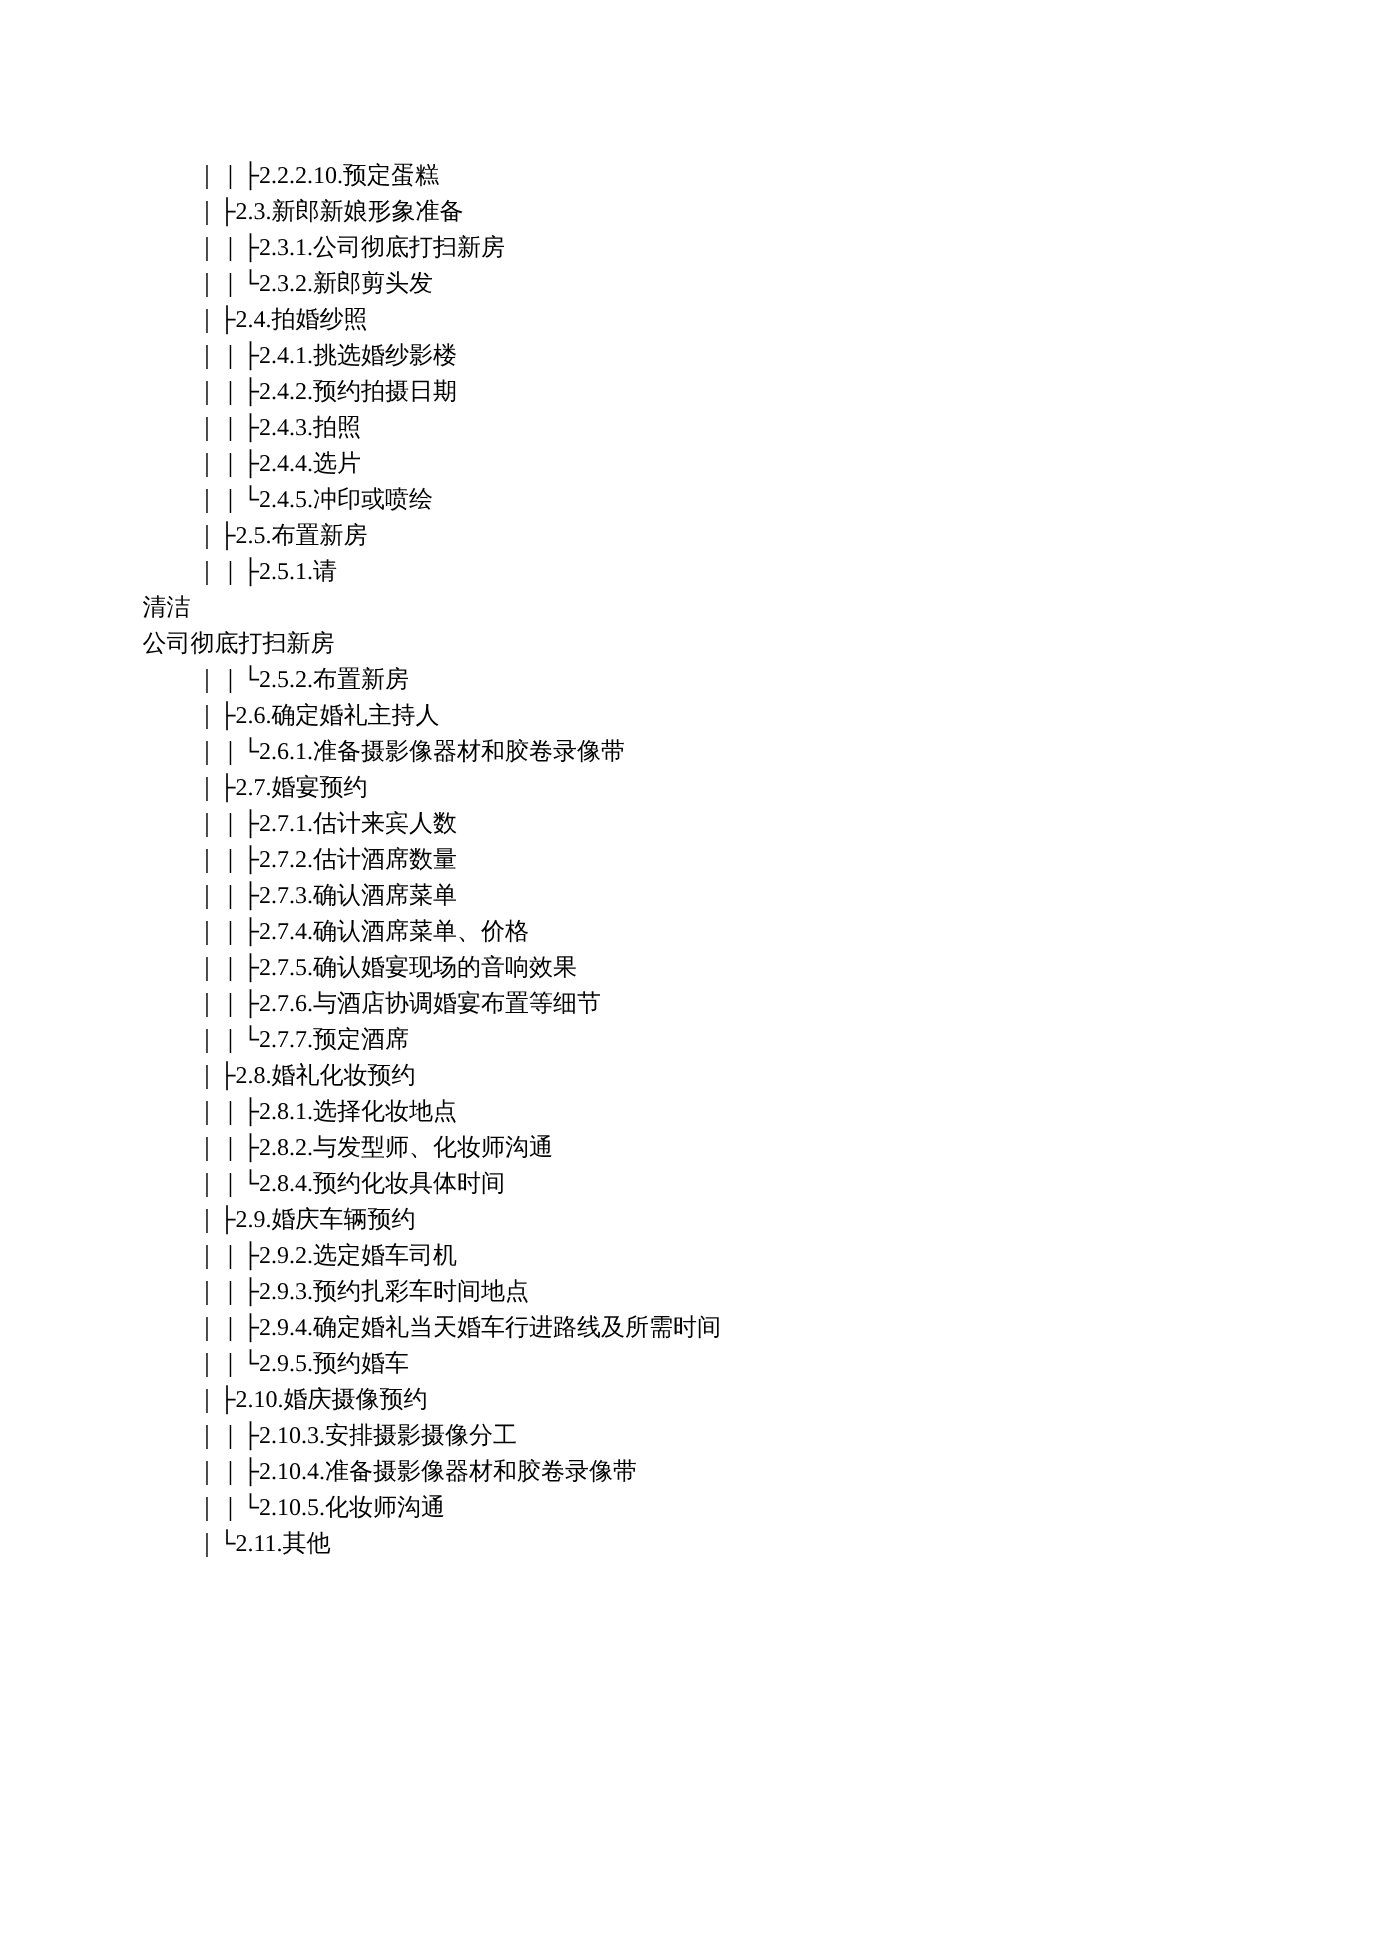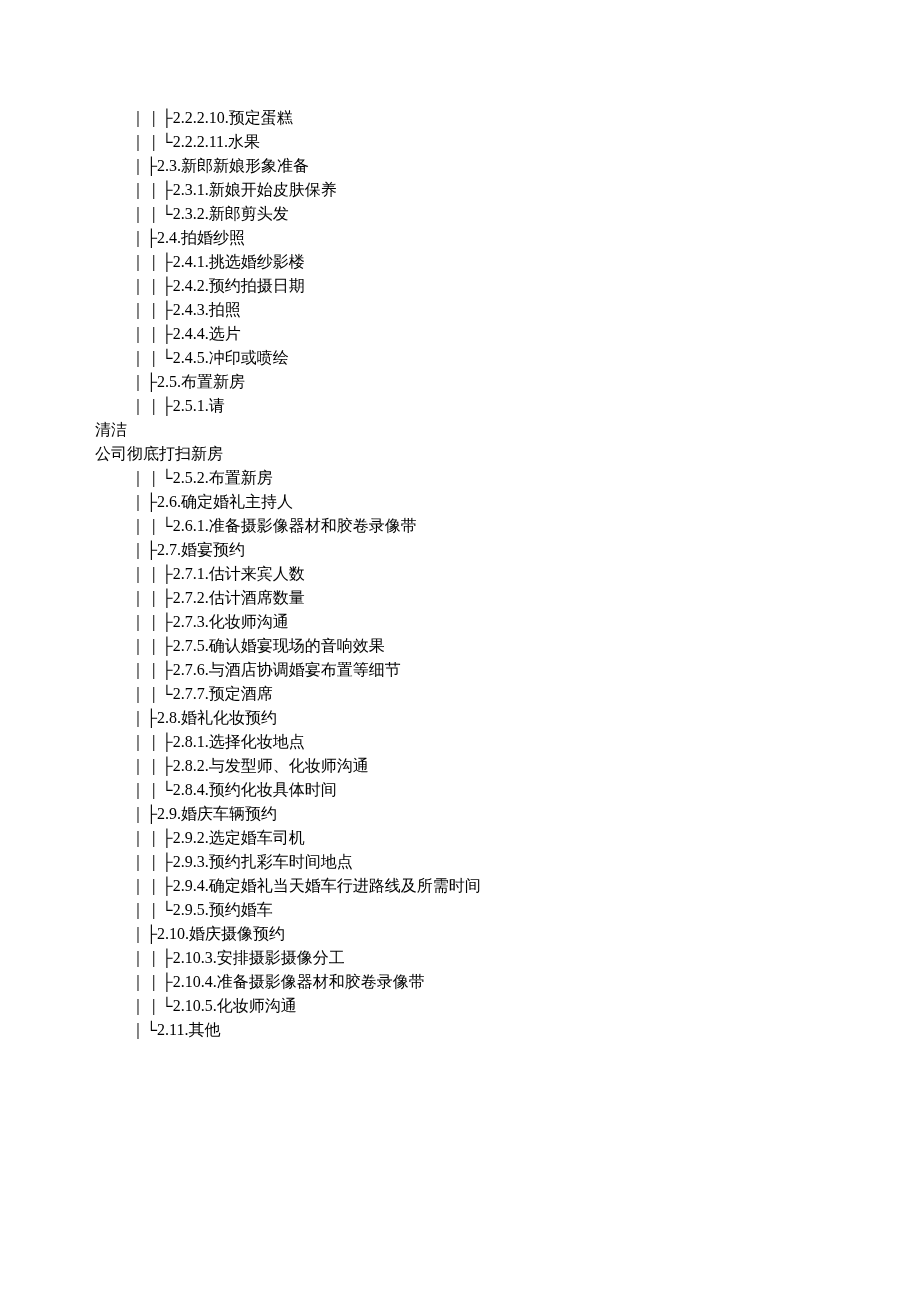--- a/index.html
+++ b/index.html
@@ -21,41 +21,41 @@
     white-space: pre;
     font-size: 16px;
     line-height: 24px;
   }
 </style>
 </head>
 <body>
 
 <div class="content">
   <div class="line">｜｜├2.2.2.10.预定蛋糕</div>
-  <div class="line">｜｜└2.2.2.11.水果</div>
   <div class="line">｜├2.3.新郎新娘形象准备</div>
-  <div class="line">｜｜├2.3.1.新娘开始皮肤保养</div>
+  <div class="line">｜｜├2.3.1.公司彻底打扫新房</div>
   <div class="line">｜｜└2.3.2.新郎剪头发</div>
   <div class="line">｜├2.4.拍婚纱照</div>
   <div class="line">｜｜├2.4.1.挑选婚纱影楼</div>
   <div class="line">｜｜├2.4.2.预约拍摄日期</div>
   <div class="line">｜｜├2.4.3.拍照</div>
   <div class="line">｜｜├2.4.4.选片</div>
   <div class="line">｜｜└2.4.5.冲印或喷绘</div>
   <div class="line">｜├2.5.布置新房</div>
   <div class="line">｜｜├2.5.1.请</div>
   <div class="line" style="margin-left:-35px">清洁</div>
   <div class="line" style="margin-left:-35px">公司彻底打扫新房</div>
   <div class="line">｜｜└2.5.2.布置新房</div>
   <div class="line">｜├2.6.确定婚礼主持人</div>
   <div class="line">｜｜└2.6.1.准备摄影像器材和胶卷录像带</div>
   <div class="line">｜├2.7.婚宴预约</div>
   <div class="line">｜｜├2.7.1.估计来宾人数</div>
   <div class="line">｜｜├2.7.2.估计酒席数量</div>
-  <div class="line">｜｜├2.7.3.化妆师沟通</div>
+  <div class="line">｜｜├2.7.3.确认酒席菜单</div>
+  <div class="line">｜｜├2.7.4.确认酒席菜单、价格</div>
   <div class="line">｜｜├2.7.5.确认婚宴现场的音响效果</div>
   <div class="line">｜｜├2.7.6.与酒店协调婚宴布置等细节</div>
   <div class="line">｜｜└2.7.7.预定酒席</div>
   <div class="line">｜├2.8.婚礼化妆预约</div>
   <div class="line">｜｜├2.8.1.选择化妆地点</div>
   <div class="line">｜｜├2.8.2.与发型师、化妆师沟通</div>
   <div class="line">｜｜└2.8.4.预约化妆具体时间</div>
   <div class="line">｜├2.9.婚庆车辆预约</div>
   <div class="line">｜｜├2.9.2.选定婚车司机</div>
   <div class="line">｜｜├2.9.3.预约扎彩车时间地点</div>

